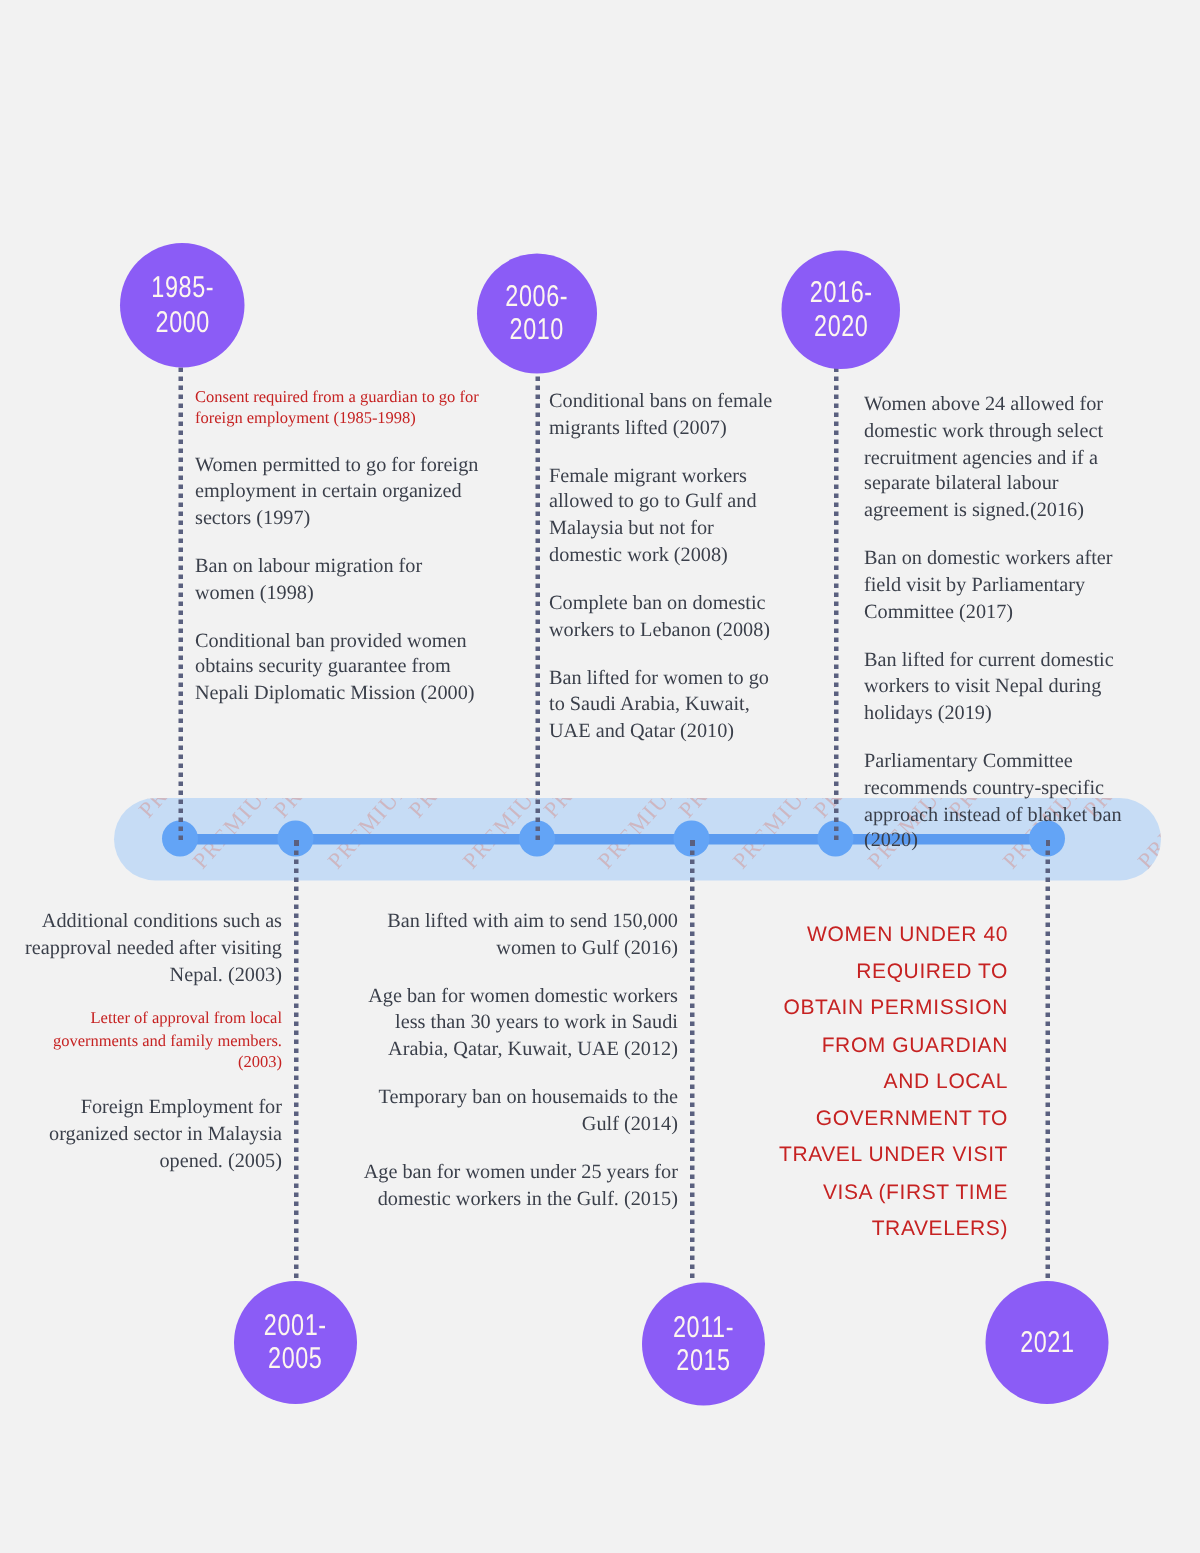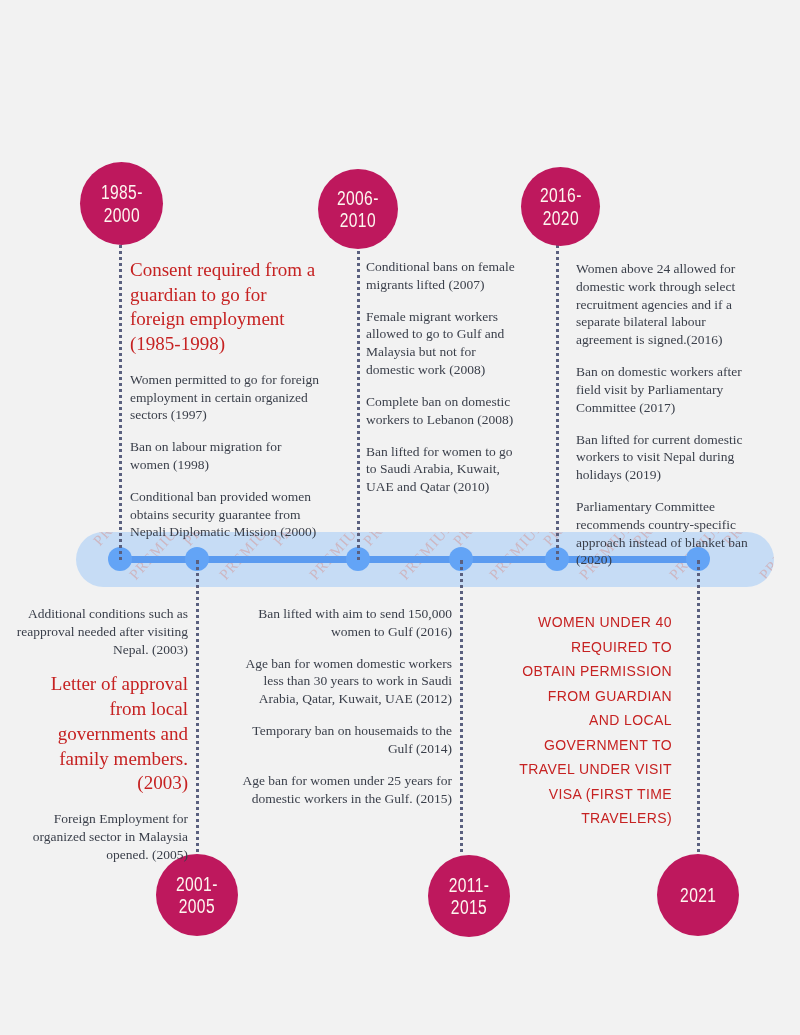--- a/index.html
+++ b/index.html
@@ -72,21 +72,21 @@
     position: absolute;
     width: 0;
     border-left: 3px dotted #5a607f;
     margin-left: -1px;
   }
 
   
   .era-circle {
     position: absolute;
     border-radius: 50%;
-    background: #be185d;
+    background: #8b5cf6;
     display: flex;
     align-items: center;
     justify-content: center;
     text-align: center;
   }
   .era-circle .era-label {
     font-family: "Liberation Sans", sans-serif;
     font-weight: 400;
     color: #fdf6ef;
     font-size: 20px;
@@ -103,21 +103,21 @@
   .event {
     font-family: "Liberation Serif", serif;
     font-size: 13.5px;
     line-height: 1.32;
     color: #3a3f4a;
     margin-bottom: 14px;
   }
   .event:last-child { margin-bottom: 0; }
   .event.highlight {
     color: #c62222;
-    font-size: 19px;
+    font-size: 11px;
     line-height: 1.3;
   }
   .events.left-side  { text-align: right; }
   .events.right-side { text-align: left; }
 
   .events.caps .event {
     font-family: "Liberation Sans", sans-serif;
     font-size: 14px;
     line-height: 1.75;
     letter-spacing: 0.4px;

